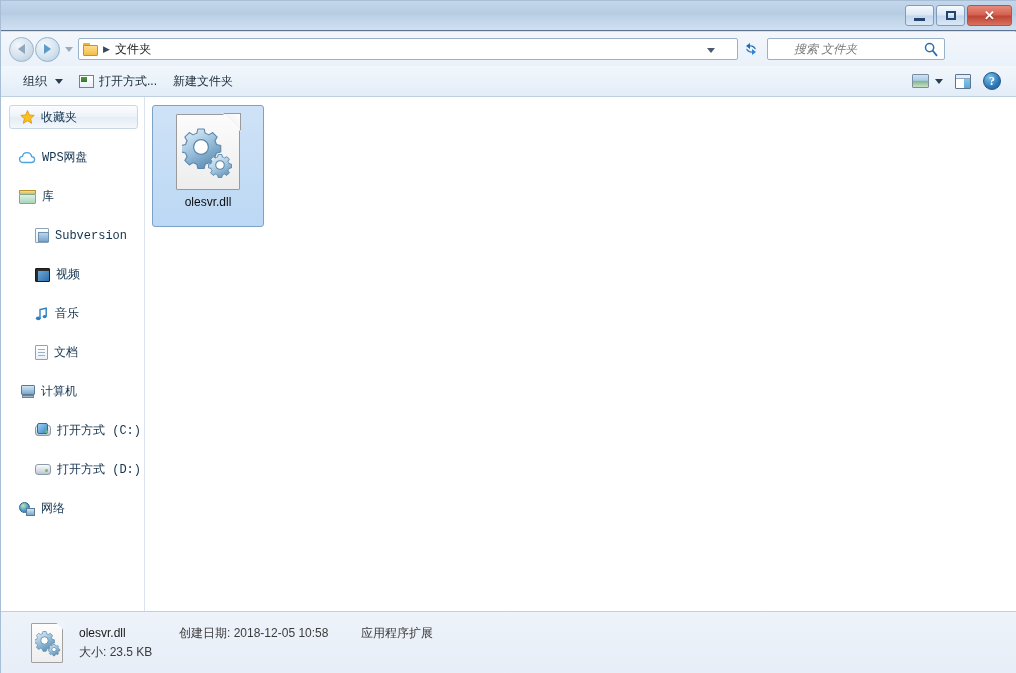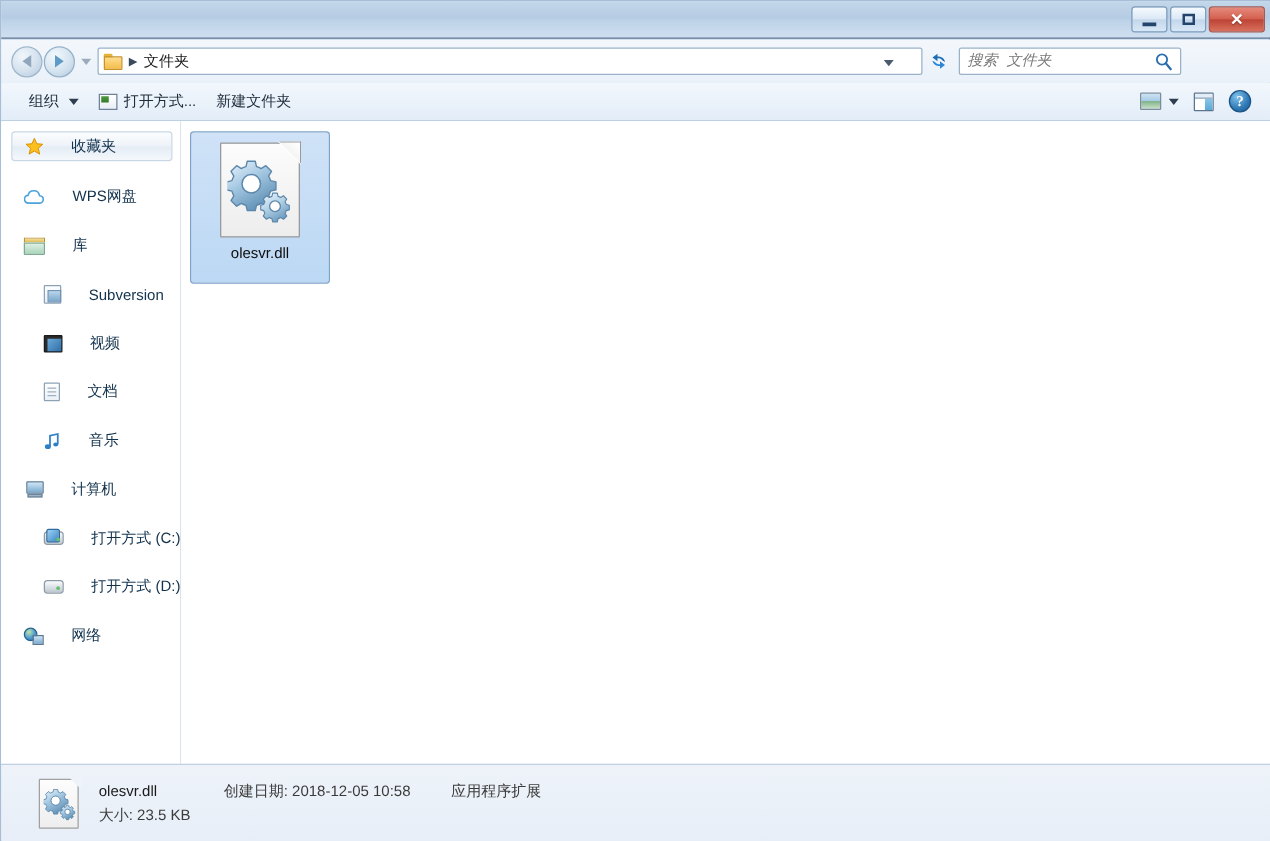--- a/index.html
+++ b/index.html
@@ -133,23 +133,24 @@
     background: #ffffff;
     border: 1px solid #9ab2c8;
     border-radius: 2px;
     margin-left: 5px;
     display: flex; align-items: center;
     padding: 0 4px 0 6px;
     position: relative;
   }
   .searchbox input {
     border: 0; outline: 0; width: 150px;
-    font-family: Liberation Mono, monospace;
+    font-family: Liberation Sans, sans-serif;
     font-size: 12px; color: #444; font-style: italic;
     background: transparent;
+    margin-left: 20px;
   }
   .searchbox input::placeholder { color: #7a7a7a; font-style: italic; }
   .search-icon { position: absolute; right: 6px; top: 3px; }
 
   
   .toolbar {
     position: absolute; left: 0; top: 65px;
     width: 1016px; height: 31px;
     background: linear-gradient(to bottom, #f2f7fc 0%, #e3edf8 100%);
     border-bottom: 1px solid #bfd0e2;
@@ -219,24 +220,25 @@
     background: #ffffff;
   }
   .sidebar {
     width: 144px; height: 514px;
     background: #ffffff;
     border-right: 1px solid #dbe4ee;
     padding-top: 8px;
     overflow: hidden;
   }
   .nav-row {
-    display: flex; align-items: center; gap: 22px;
+    display: flex; align-items: center; gap: 6px;
     height: 21px; padding-left: 18px;
     font-size: 12px; color: #1b3a5c; cursor: default;
     white-space: nowrap;
+    font-family: Liberation Mono, monospace;
   }
   .nav-row.child { padding-left: 34px; margin-top: 18px; }
   .nav-row .label { color: #12324d; }
   .nav-row.fav {
     margin: 0 6px 0 8px;
     padding-left: 10px;
     height: 24px;
     border: 1px solid #c9d7e5;
     border-radius: 3px;
     background: linear-gradient(to bottom, #fbfdfe 0%, #eef3f9 48%, #e4ecf5 52%, #f4f8fc 100%);
@@ -541,32 +543,32 @@
 
       <div class="nav-row child">
         <span class="i-svn"></span>
         <span class="label">Subversion</span>
       </div>
       <div class="nav-row child">
         <span class="i-film"></span>
         <span class="label">视频</span>
       </div>
       <div class="nav-row child">
-        <span class="i-doc"></span>
-        <span class="label">文档</span>
-      </div>
-      <div class="nav-row child">
         <span class="i-music">
           <svg width="14" height="14" viewBox="0 0 14 14">
             <path d="M5 11.2 L5 2.6 L11.2 1.2 L11.2 9.4" fill="none" stroke="#2f7fc4" stroke-width="1.4"></path>
             <ellipse cx="3.3" cy="11.3" rx="2.4" ry="1.9" fill="#2f7fc4"></ellipse>
             <ellipse cx="9.6" cy="9.6" rx="2" ry="1.6" fill="#2f7fc4"></ellipse>
           </svg>
         </span>
         <span class="label">音乐</span>
+      </div>
+      <div class="nav-row child">
+        <span class="i-doc"></span>
+        <span class="label">文档</span>
       </div>
 
       <div class="nav-gap"></div>
 
       <div class="nav-row">
         <span class="i-pc">
           <span class="scr"></span>
             <span class="base"></span>
         </span>
         <span class="label">计算机</span>

